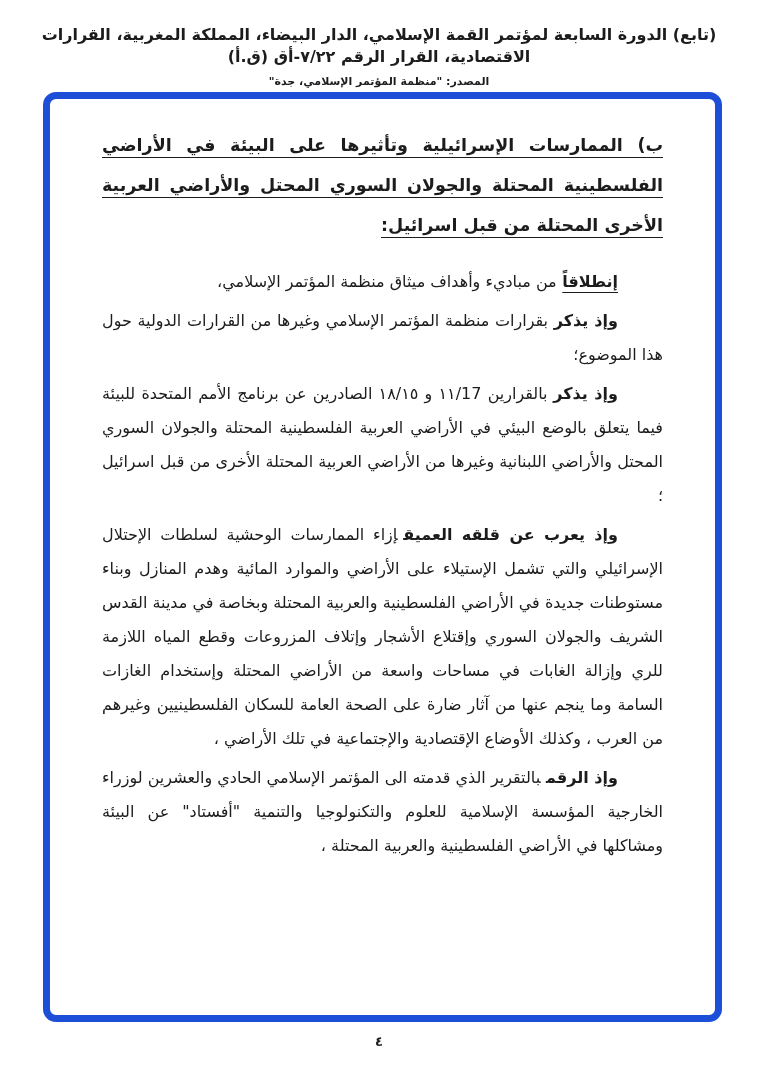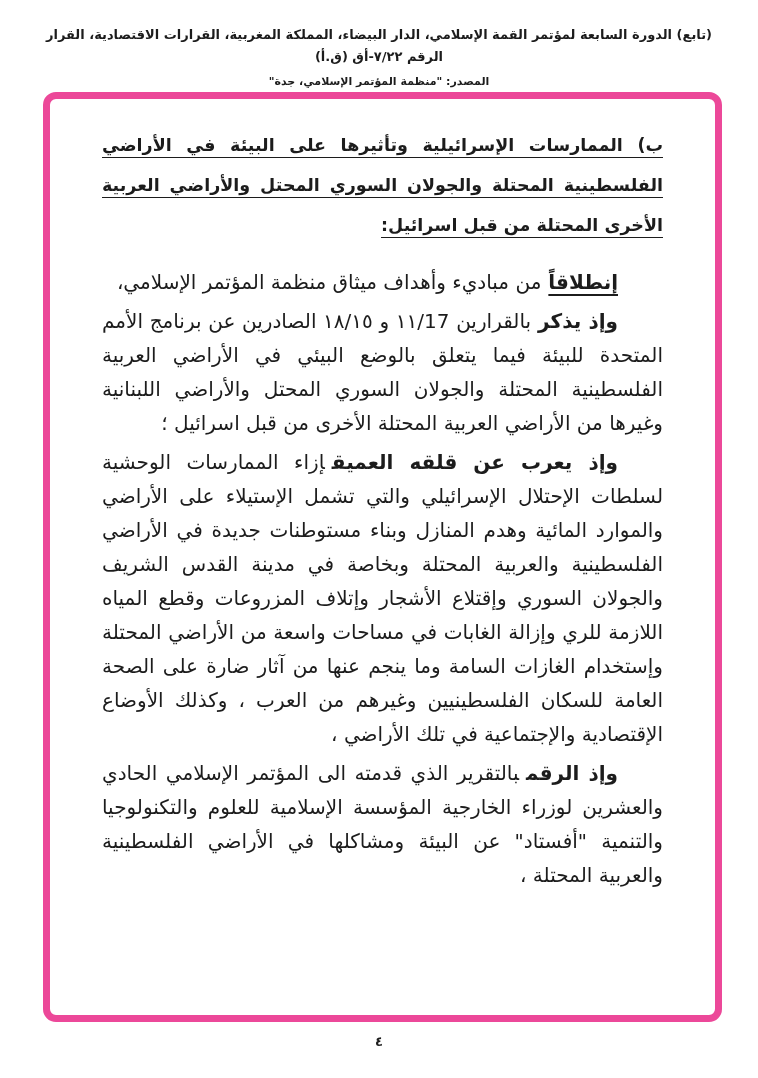--- a/index.html
+++ b/index.html
@@ -11,59 +11,59 @@
     color:#1c1c1c;
     overflow:hidden;
   }
   
   .hdr{
     direction:rtl;
     text-align:center;
     padding-top:24px;
   }
   .hdr-line1{
-    font-size:13px;
+    font-size:16px;
     font-weight:bold;
     line-height:22px;
     padding:0 30px;
   }
   .hdr-line2{
     font-size:11px;
     font-weight:bold;
     line-height:20px;
     margin-top:4px;
   }
   
   .frame{
     position:absolute;
     left:43px;top:92px;
     width:679px;height:930px;
     box-sizing:border-box;
-    border:7px solid #ec4899;
+    border:7px solid #1d4ed8;
     border-radius:13px;
   }
   
   .doc{
     position:absolute;
     box-sizing:border-box;
     left:0;top:0;width:100%;height:100%;
     padding:26px 52px 0 52px;
     direction:rtl;
     text-align:justify;
   }
   .heading{
     font-size:17.5px;
     font-weight:bold;
     line-height:40px;
     text-decoration:underline;
     text-underline-offset:6px;
     margin:0 0 20px 0;
   }
   .para{
-    font-size:20px;
+    font-size:16px;
     line-height:34px;
     margin:0 0 5px 0;
     text-indent:45px;
   }
   .lead{
     font-weight:bold;
     margin-inline-end:0.35em;
   }
   .lead.u{
     text-decoration:underline;
@@ -91,20 +91,23 @@
 
   <div class="frame">
     <div class="doc">
 
       <p class="heading">ب) الممارسات الإسرائيلية وتأثيرها على البيئة في الأراضي الفلسطينية المحتلة والجولان السوري المحتل والأراضي العربية الأخرى المحتلة من قبل اسرائيل:</p>
 
       <p class="para">
         <strong class="lead u">إنطلاقاً</strong><span>من مباديء وأهداف ميثاق منظمة المؤتمر الإسلامي،</span>
       </p>
 
+      <p class="para">
+        <strong class="lead">وإذ يذكر</strong><span>بقرارات منظمة المؤتمر الإسلامي وغيرها من القرارات الدولية حول هذا الموضوع؛</span>
+      </p>
 
       <p class="para">
         <strong class="lead">وإذ يذكر</strong><span>بالقرارين ١١/17 و ١٨/١٥ الصادرين عن برنامج الأمم المتحدة للبيئة فيما يتعلق بالوضع البيئي في الأراضي العربية الفلسطينية المحتلة والجولان السوري المحتل والأراضي اللبنانية وغيرها من الأراضي العربية المحتلة الأخرى من قبل اسرائيل ؛</span>
       </p>
 
 
 
       <p class="para">
         <strong class="lead">وإذ يعرب عن قلقه العميق</strong><span>إزاء الممارسات الوحشية لسلطات الإحتلال الإسرائيلي والتي تشمل الإستيلاء على الأراضي والموارد المائية وهدم المنازل وبناء مستوطنات جديدة في الأراضي الفلسطينية والعربية المحتلة وبخاصة في مدينة القدس الشريف والجولان السوري وإقتلاع الأشجار وإتلاف المزروعات وقطع المياه اللازمة للري وإزالة الغابات في مساحات واسعة من الأراضي المحتلة وإستخدام الغازات السامة وما ينجم عنها من آثار ضارة على الصحة العامة للسكان الفلسطينيين وغيرهم من العرب ، وكذلك الأوضاع الإقتصادية والإجتماعية في تلك الأراضي ،</span>
       </p>

